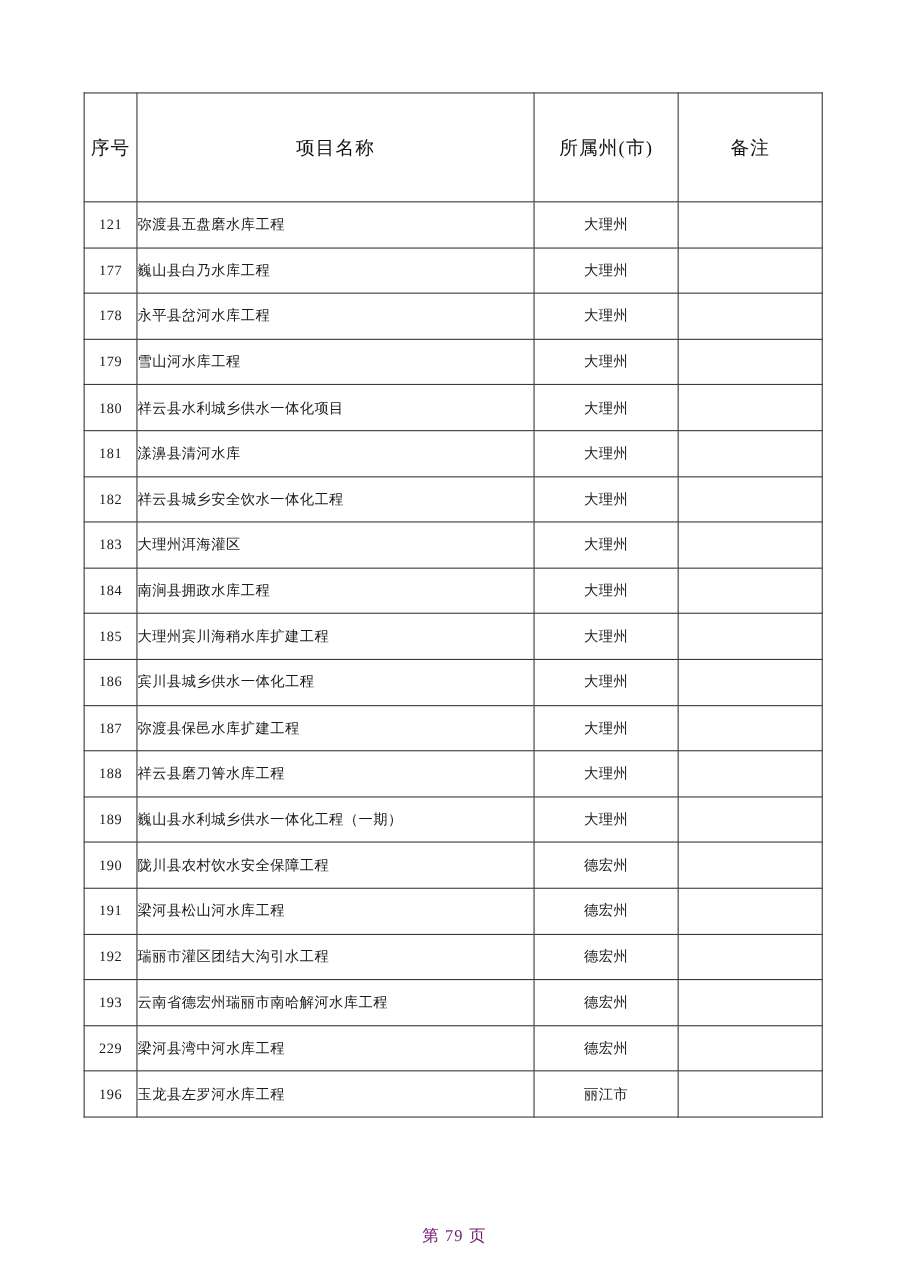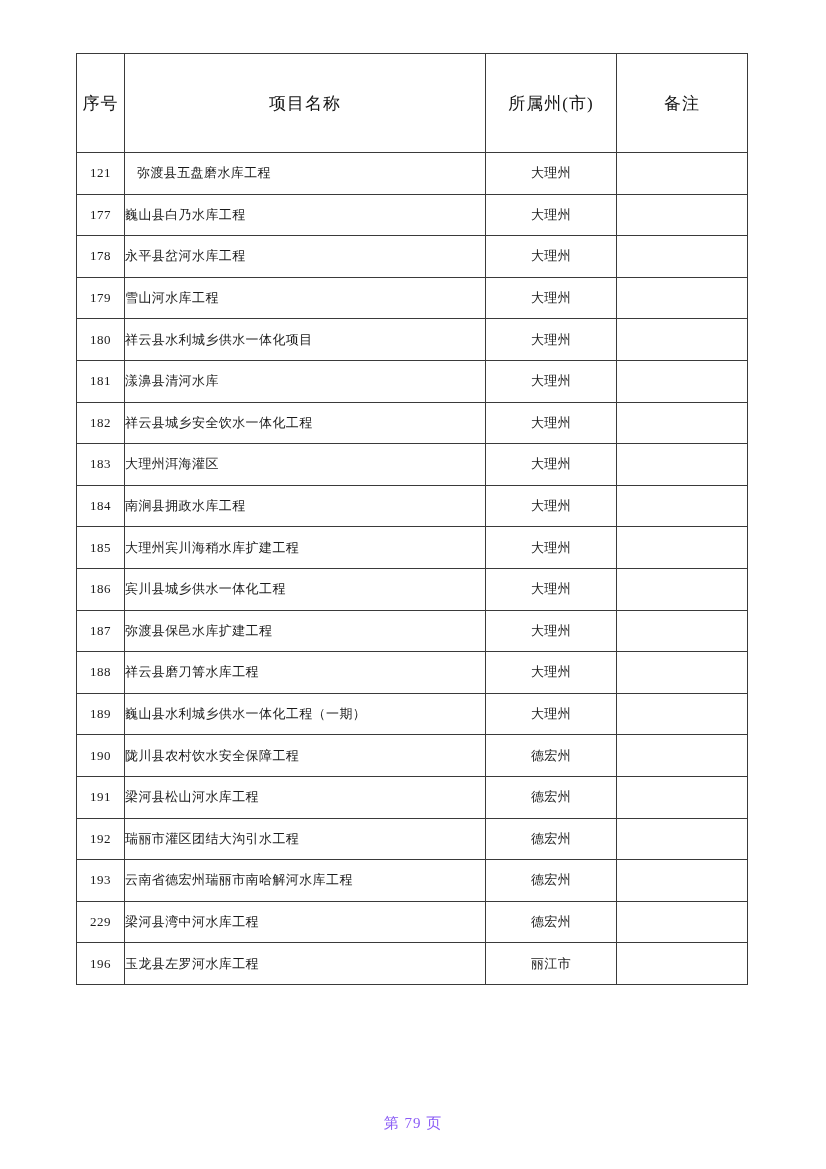--- a/index.html
+++ b/index.html
@@ -21,21 +21,21 @@
     position: relative;
     width: 826px;
     height: 1169px;
     box-sizing: border-box;
   }
 
   
   #project-table-wrap {
     position: absolute;
     left: 76px;
-    top: 53px;
+    top: 84px;
     width: 671px;
   }
 
   table.project-table {
     border-collapse: collapse;
     width: 671px;
     table-layout: fixed;
   }
 
   table.project-table td,
@@ -77,41 +77,41 @@
     letter-spacing: 0.5px;
   }
 
   td.cell-name {
     text-align: left;
     padding-left: 6px;
     letter-spacing: 0.4px;
   }
 
   td.cell-name.indented {
-    padding-left: 12px;
+    padding-left: 0;
   }
 
   td.cell-region {
     text-align: center;
     letter-spacing: 0.4px;
   }
 
   td.cell-remark {
     text-align: center;
   }
 
   
   #page-footer {
     position: absolute;
     left: 0;
     top: 1114px;
     width: 826px;
     text-align: center;
     font-size: 15px;
-    color: #8b5cf6;
+    color: #701a75;
     letter-spacing: 1px;
   }
 </style>
 </head>
 <body>
 
 <div id="page">
 
   <div id="project-table-wrap">
     <table class="project-table">

